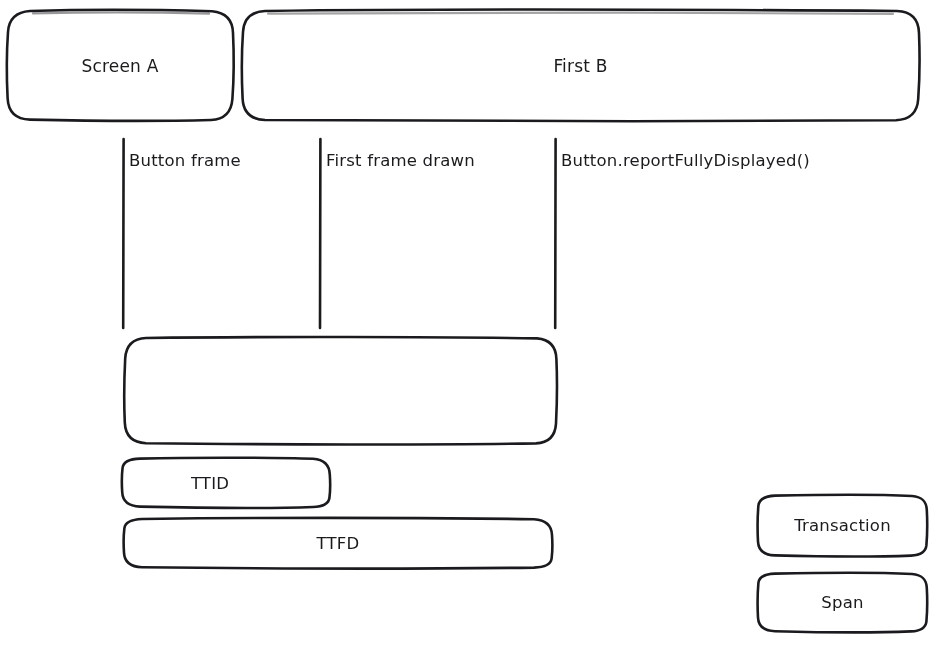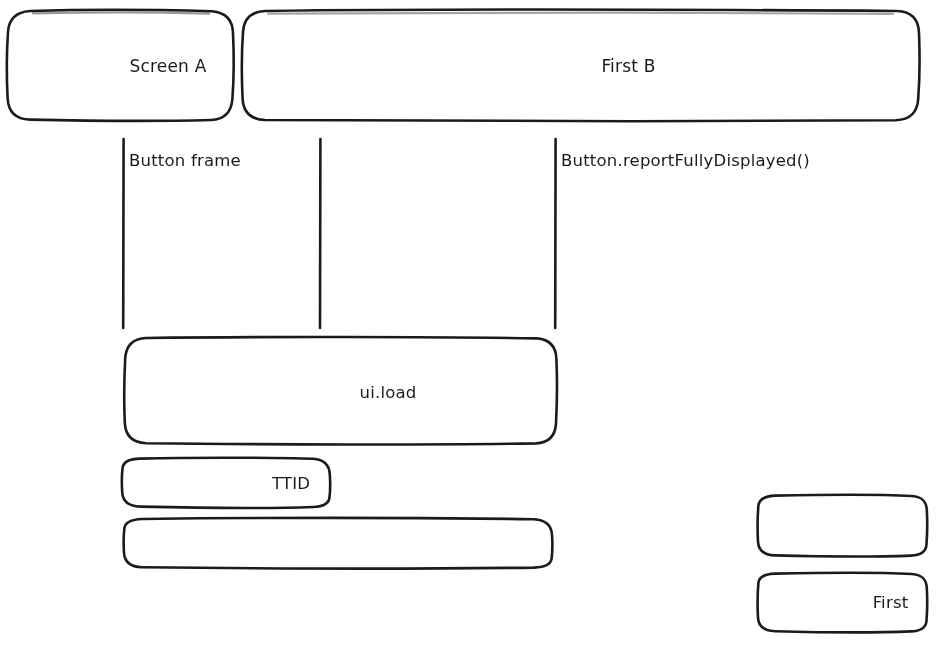--- a/index.html
+++ b/index.html
@@ -67,21 +67,20 @@
     text-align: center;
   }
   .legend-label {
     font-size: 16.5px;
     text-align: center;
   }
   .center-box {
     display: flex;
     align-items: center;
     justify-content: center;
-    margin-left: 48px;
   }
 </style>
 </head>
 <body>
 
 <div id="diagram-root">
 
   <svg id="canvas" viewBox="0 0 941 648" xmlns="http://www.w3.org/2000/svg">
 
     <g>
@@ -190,24 +189,26 @@
     </g>
 
   </svg>
 
   <div class="lbl screen-label center-box" style="left:7px; top:52px; width:226px; height:28px;">Screen A</div>
 
   <div class="lbl screen-label center-box" style="left:242px; top:52px; width:677px; height:28px;">First B</div>
 
   <div class="lbl marker-label" style="left:129px; top:151px;">Button frame</div>
 
+  <div class="lbl marker-label" style="left:326px; top:151px;">First frame drawn</div>
 
   <div class="lbl marker-label" style="left:561px; top:151px;">Button.reportFullyDisplayed()</div>
 
-  <div class="lbl bar-label center-box" style="left:124px; top:381px; width:432px; height:22px;">ui.load</div>
-
-  <div class="lbl bar-label center-box" style="left:122px; top:472px; width:176px; height:22px;padding-left:33px;">TTID</div>
-
-
-
-  <div class="lbl legend-label center-box" style="left:758px; top:591px; width:169px; height:22px;">First</div>
+
+  <div class="lbl bar-label center-box" style="left:122px; top:472px; width:176px; height:22px;">TTID</div>
+
+  <div class="lbl bar-label center-box" style="left:124px; top:532px; width:428px; height:22px;">TTFD</div>
+
+  <div class="lbl legend-label center-box" style="left:758px; top:514px; width:169px; height:22px;">Transaction</div>
+
+  <div class="lbl legend-label center-box" style="left:758px; top:591px; width:169px; height:22px;">Span</div>
 
 </div>
 
 </body></html>

